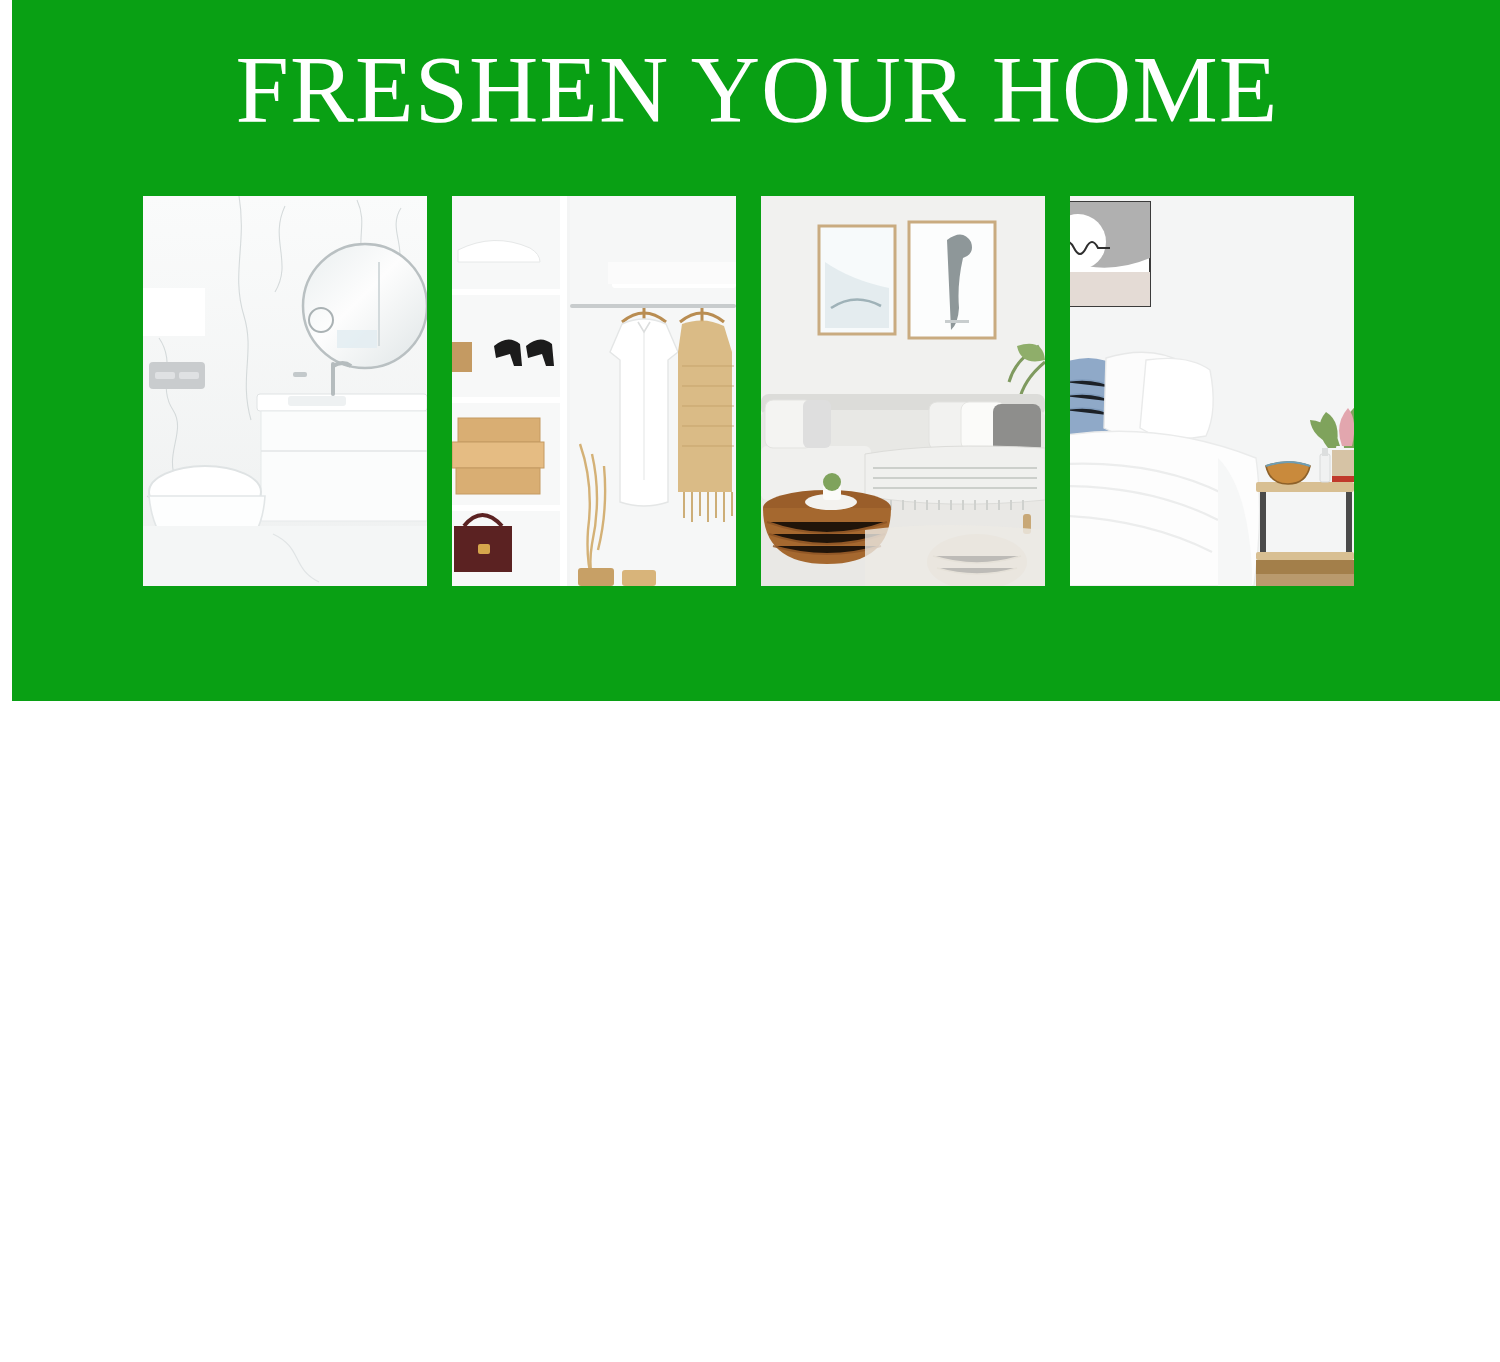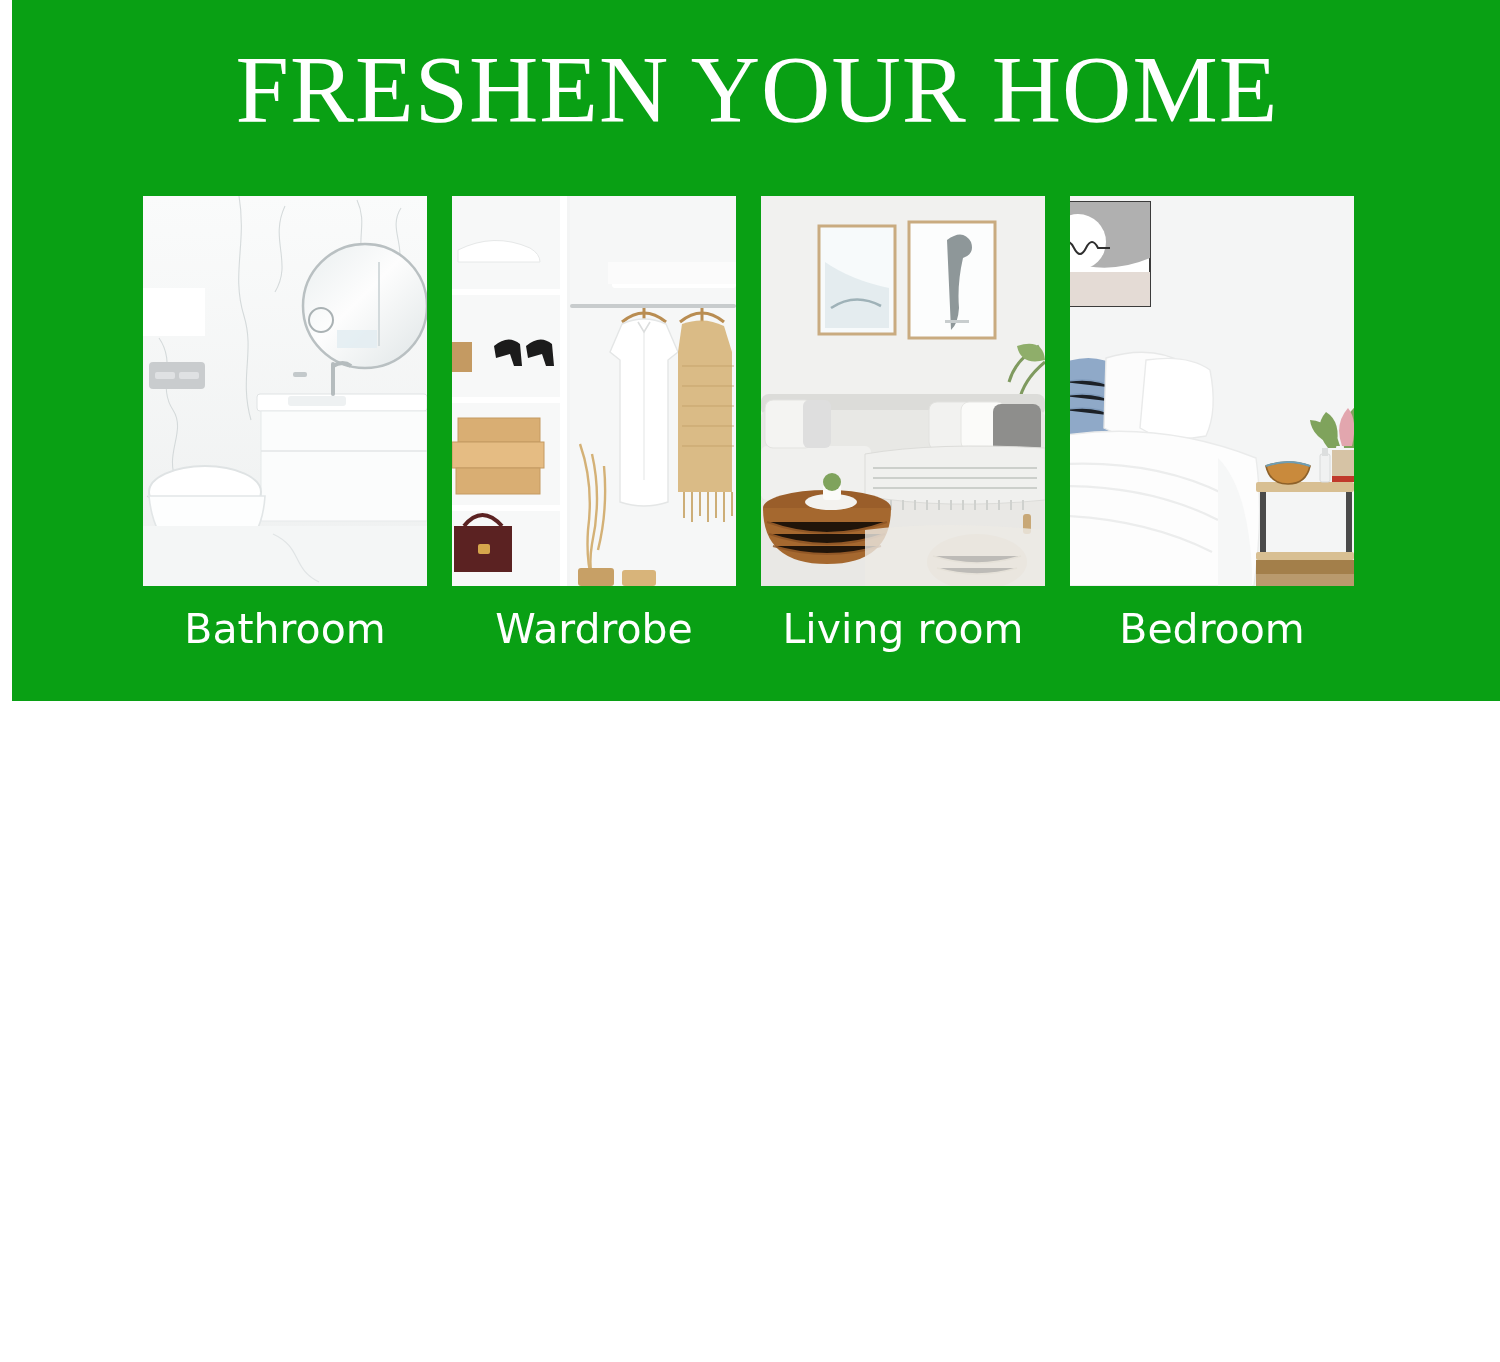--- a/index.html
+++ b/index.html
@@ -316,26 +316,20 @@
             <path d="M274 252 q-4 -30 12 -42 q10 22 -2 42 z"></path>
             <path d="M266 250 q-24 -8 -26 -26 q24 2 30 26 z"></path>
           </g>
           <path d="M282 250 q6 -26 -4 -38 q-14 16 -6 38 z" fill="#e2a6ae"></path>
 
           <rect x="186" y="378" width="98" height="12" fill="#b99a6d"></rect>
         </svg>
       </div>
     </div>
 
-    <div class="labels">
-      <div class="tile-label">Bathroom</div>
-      <div class="tile-label">Wardrobe</div>
-      <div class="tile-label">Living room</div>
-      <div class="tile-label">Bedroom</div>
-    </div>
   </section>
 
   <section class="spec">
 
     
     
     
 
     
     

